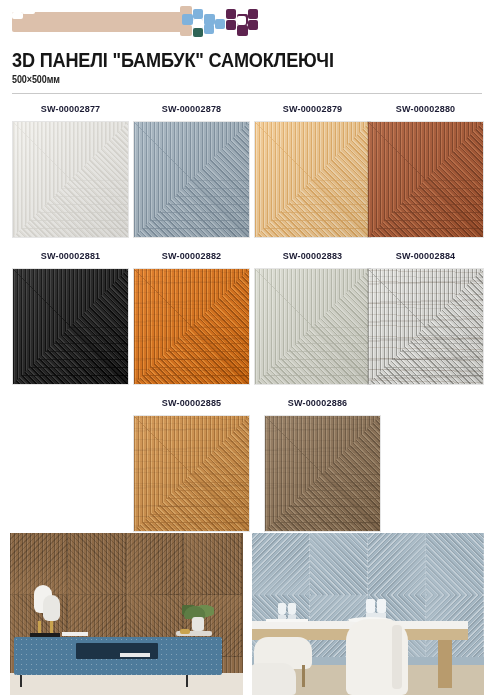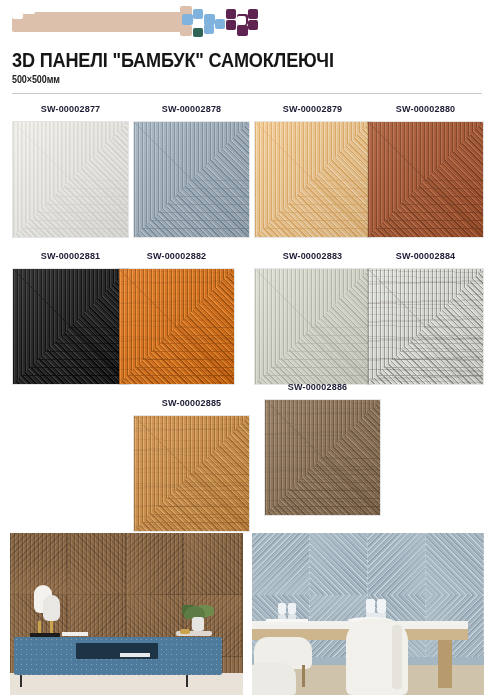--- a/index.html
+++ b/index.html
@@ -174,21 +174,21 @@
           <div class="corner-l" style="inset: 0px 0px 16px 16px; border-left: 1.4px solid rgb(0, 0, 0); border-bottom: 1.4px solid rgb(0, 0, 0); opacity: 0.7;"></div>
           <div class="corner-l" style="inset: 0px 0px 24px 24px; border-left: 1.4px solid rgb(0, 0, 0); border-bottom: 1.4px solid rgb(0, 0, 0); opacity: 0.65;"></div>
           <div class="corner-l" style="inset: 0px 0px 32px 32px; border-left: 1.4px solid rgb(0, 0, 0); border-bottom: 1.4px solid rgb(0, 0, 0); opacity: 0.6;"></div>
           <div class="corner-l" style="inset: 0px 0px 40px 40px; border-left: 1.4px solid rgb(0, 0, 0); border-bottom: 1.4px solid rgb(0, 0, 0); opacity: 0.55;"></div>
           <div class="corner-l" style="inset: 0px 0px 48px 48px; border-left: 1.4px solid rgb(0, 0, 0); border-bottom: 1.4px solid rgb(0, 0, 0); opacity: 0.5;"></div>
           <div class="corner-l" style="inset: 0px 0px 56px 56px; border-left: 1.4px solid rgb(0, 0, 0); border-bottom: 1.4px solid rgb(0, 0, 0); opacity: 0.45;"></div>
           <div style="position: absolute; inset: 0px; background: linear-gradient(45deg, transparent calc(50% - 0.6px), rgb(0, 0, 0) calc(50% - 0.6px), rgb(0, 0, 0) calc(50% + 0.6px), transparent calc(50% + 0.6px)); opacity: 0.7;"></div>
           <div style="position: absolute; inset: 0px; background: linear-gradient(135deg, rgba(255, 255, 255, 0.12), rgba(0, 0, 0, 0.1));"></div>
         </div>
       </div>
-      <div class="cell" style="left: 118px; top: 249px;">
+      <div class="cell" style="left: 133px; top: 249px;">
         <div class="code">SW-00002882</div>
         <div style="height: 5px;"></div>
         <div class="swatch">
           <div class="base" style="background: rgb(218, 110, 19);"></div>
           <div class="lines-v" style="background: repeating-linear-gradient(90deg, rgb(164, 78, 7) 0px, rgb(164, 78, 7) 1px, rgb(239, 140, 44) 1px, rgb(239, 140, 44) 2px, rgb(218, 110, 19) 2px, rgb(218, 110, 19) 4px);"></div>
           <div class="lines-d" style="background: repeating-linear-gradient(45deg, rgb(164, 78, 7) 0px, rgb(164, 78, 7) 1px, rgb(239, 140, 44) 1px, rgb(239, 140, 44) 2px, rgb(218, 110, 19) 2px, rgb(218, 110, 19) 4px); clip-path: polygon(100% 100%, 0% 100%, 100% 0%);"></div>
           <div class="corner-l" style="inset: 0px 0px 8px 8px; border-left: 1.4px solid rgb(164, 78, 7); border-bottom: 1.4px solid rgb(164, 78, 7); opacity: 0.75;"></div>
           <div class="corner-l" style="inset: 0px 0px 16px 16px; border-left: 1.4px solid rgb(164, 78, 7); border-bottom: 1.4px solid rgb(164, 78, 7); opacity: 0.7;"></div>
           <div class="corner-l" style="inset: 0px 0px 24px 24px; border-left: 1.4px solid rgb(164, 78, 7); border-bottom: 1.4px solid rgb(164, 78, 7); opacity: 0.65;"></div>
           <div class="corner-l" style="inset: 0px 0px 32px 32px; border-left: 1.4px solid rgb(164, 78, 7); border-bottom: 1.4px solid rgb(164, 78, 7); opacity: 0.6;"></div>
@@ -249,21 +249,21 @@
           <div class="corner-l" style="inset: 0px 0px 24px 24px; border-left: 1.4px solid rgb(169, 108, 44); border-bottom: 1.4px solid rgb(169, 108, 44); opacity: 0.65;"></div>
           <div class="corner-l" style="inset: 0px 0px 32px 32px; border-left: 1.4px solid rgb(169, 108, 44); border-bottom: 1.4px solid rgb(169, 108, 44); opacity: 0.6;"></div>
           <div class="corner-l" style="inset: 0px 0px 40px 40px; border-left: 1.4px solid rgb(169, 108, 44); border-bottom: 1.4px solid rgb(169, 108, 44); opacity: 0.55;"></div>
           <div class="corner-l" style="inset: 0px 0px 48px 48px; border-left: 1.4px solid rgb(169, 108, 44); border-bottom: 1.4px solid rgb(169, 108, 44); opacity: 0.5;"></div>
           <div class="corner-l" style="inset: 0px 0px 56px 56px; border-left: 1.4px solid rgb(169, 108, 44); border-bottom: 1.4px solid rgb(169, 108, 44); opacity: 0.45;"></div>
           <div style="position: absolute; inset: 0px; background: linear-gradient(45deg, transparent calc(50% - 0.6px), rgb(169, 108, 44) calc(50% - 0.6px), rgb(169, 108, 44) calc(50% + 0.6px), transparent calc(50% + 0.6px)); opacity: 0.7;"></div>
           <div class="grain" style="opacity: 0.45; background: repeating-linear-gradient(1deg, rgba(70, 40, 10, 0) 0px, rgba(70, 40, 10, 0) 3px, rgba(70, 40, 10, 0.16) 3px, rgba(70, 40, 10, 0.16) 4px, rgba(70, 40, 10, 0) 4px, rgba(70, 40, 10, 0) 11px), repeating-linear-gradient(-1.4deg, rgba(40, 22, 5, 0) 0px, rgba(40, 22, 5, 0) 7px, rgba(40, 22, 5, 0.12) 7px, rgba(40, 22, 5, 0.12) 9px, rgba(40, 22, 5, 0) 9px, rgba(40, 22, 5, 0) 19px), repeating-linear-gradient(0.6deg, rgba(20, 12, 4, 0) 0px, rgba(20, 12, 4, 0) 14px, rgba(20, 12, 4, 0.1) 14px, rgba(20, 12, 4, 0.1) 15px, rgba(20, 12, 4, 0) 15px, rgba(20, 12, 4, 0) 31px);"></div>
           <div style="position: absolute; inset: 0px; background: linear-gradient(135deg, rgba(255, 255, 255, 0.12), rgba(0, 0, 0, 0.1));"></div>
         </div>
       </div>
-      <div class="cell" style="left: 254px; top: 380px; padding-left: 10px;">
+      <div class="cell" style="left: 254px; top: 396px; padding-left: 10px;">
         <div class="code">SW-00002886</div>
         <div style="height: 5px;"></div>
         <div class="swatch">
           <div class="base" style="background: rgb(139, 112, 83);"></div>
           <div class="lines-v" style="background: repeating-linear-gradient(90deg, rgb(106, 84, 60) 0px, rgb(106, 84, 60) 1px, rgb(162, 137, 107) 1px, rgb(162, 137, 107) 2px, rgb(139, 112, 83) 2px, rgb(139, 112, 83) 4px);"></div>
           <div class="lines-d" style="background: repeating-linear-gradient(45deg, rgb(106, 84, 60) 0px, rgb(106, 84, 60) 1px, rgb(162, 137, 107) 1px, rgb(162, 137, 107) 2px, rgb(139, 112, 83) 2px, rgb(139, 112, 83) 4px); clip-path: polygon(100% 100%, 0% 100%, 100% 0%);"></div>
           <div class="corner-l" style="inset: 0px 0px 8px 8px; border-left: 1.4px solid rgb(106, 84, 60); border-bottom: 1.4px solid rgb(106, 84, 60); opacity: 0.75;"></div>
           <div class="corner-l" style="inset: 0px 0px 16px 16px; border-left: 1.4px solid rgb(106, 84, 60); border-bottom: 1.4px solid rgb(106, 84, 60); opacity: 0.7;"></div>
           <div class="corner-l" style="inset: 0px 0px 24px 24px; border-left: 1.4px solid rgb(106, 84, 60); border-bottom: 1.4px solid rgb(106, 84, 60); opacity: 0.65;"></div>
           <div class="corner-l" style="inset: 0px 0px 32px 32px; border-left: 1.4px solid rgb(106, 84, 60); border-bottom: 1.4px solid rgb(106, 84, 60); opacity: 0.6;"></div>

